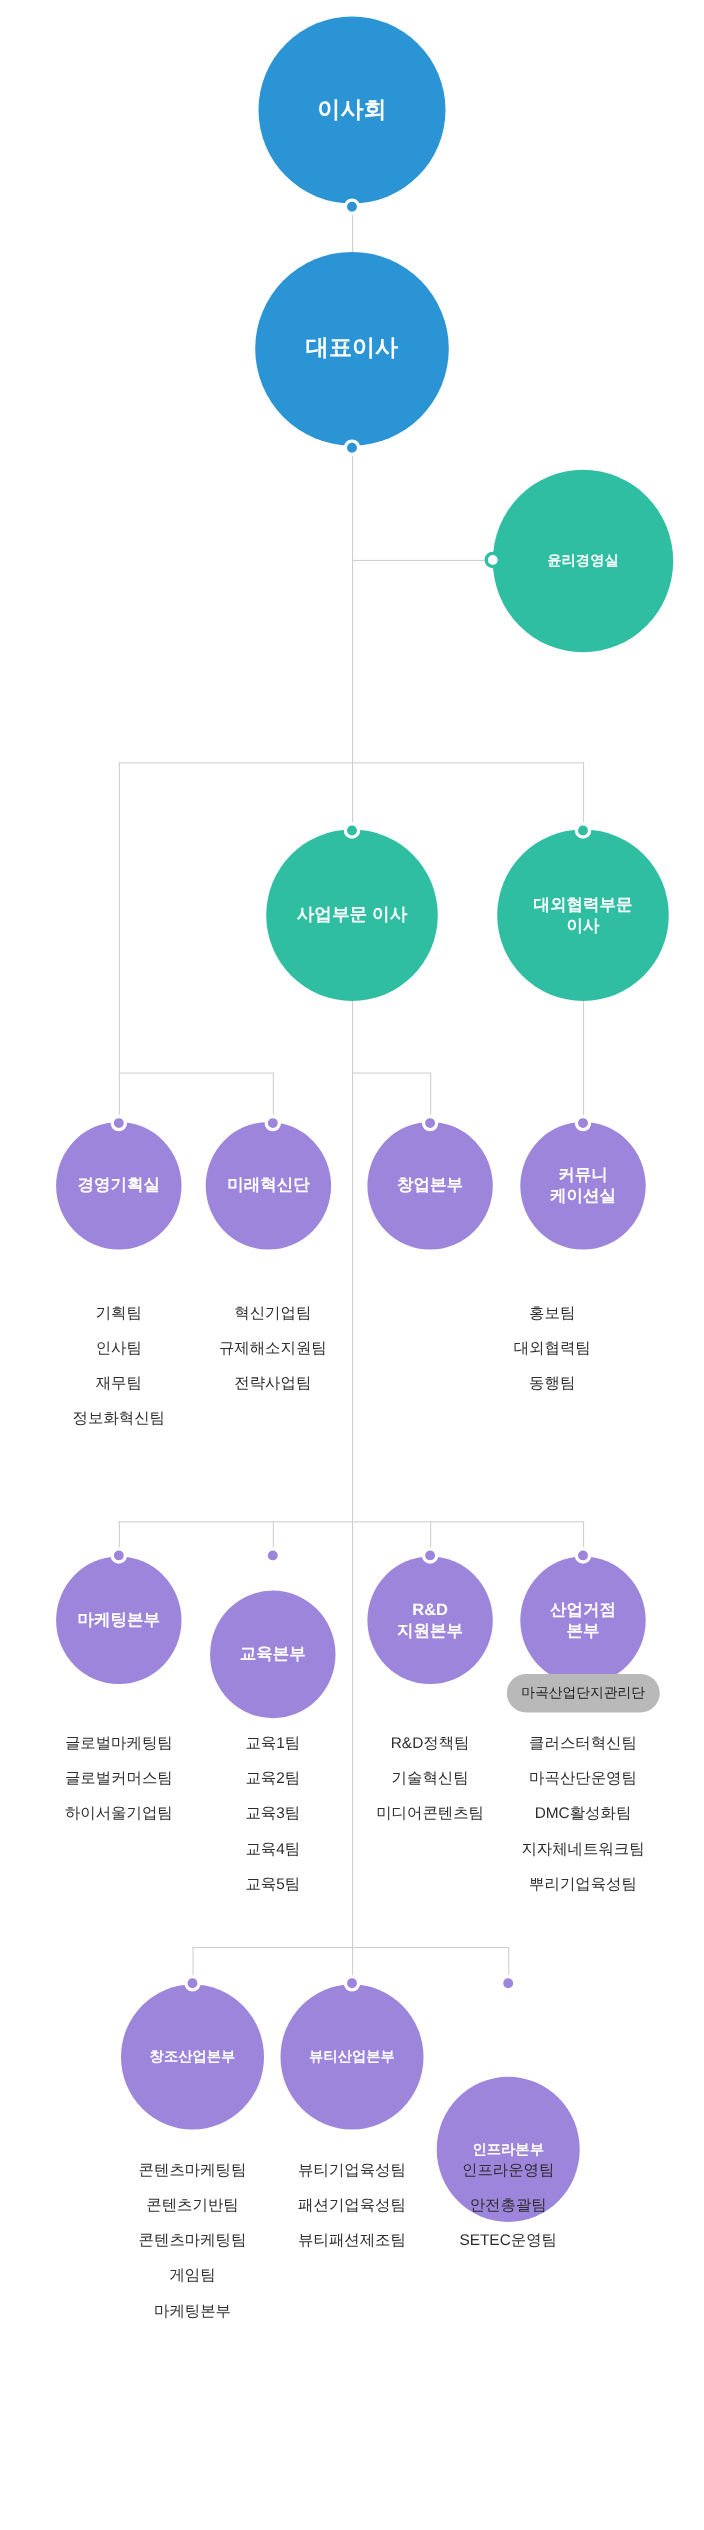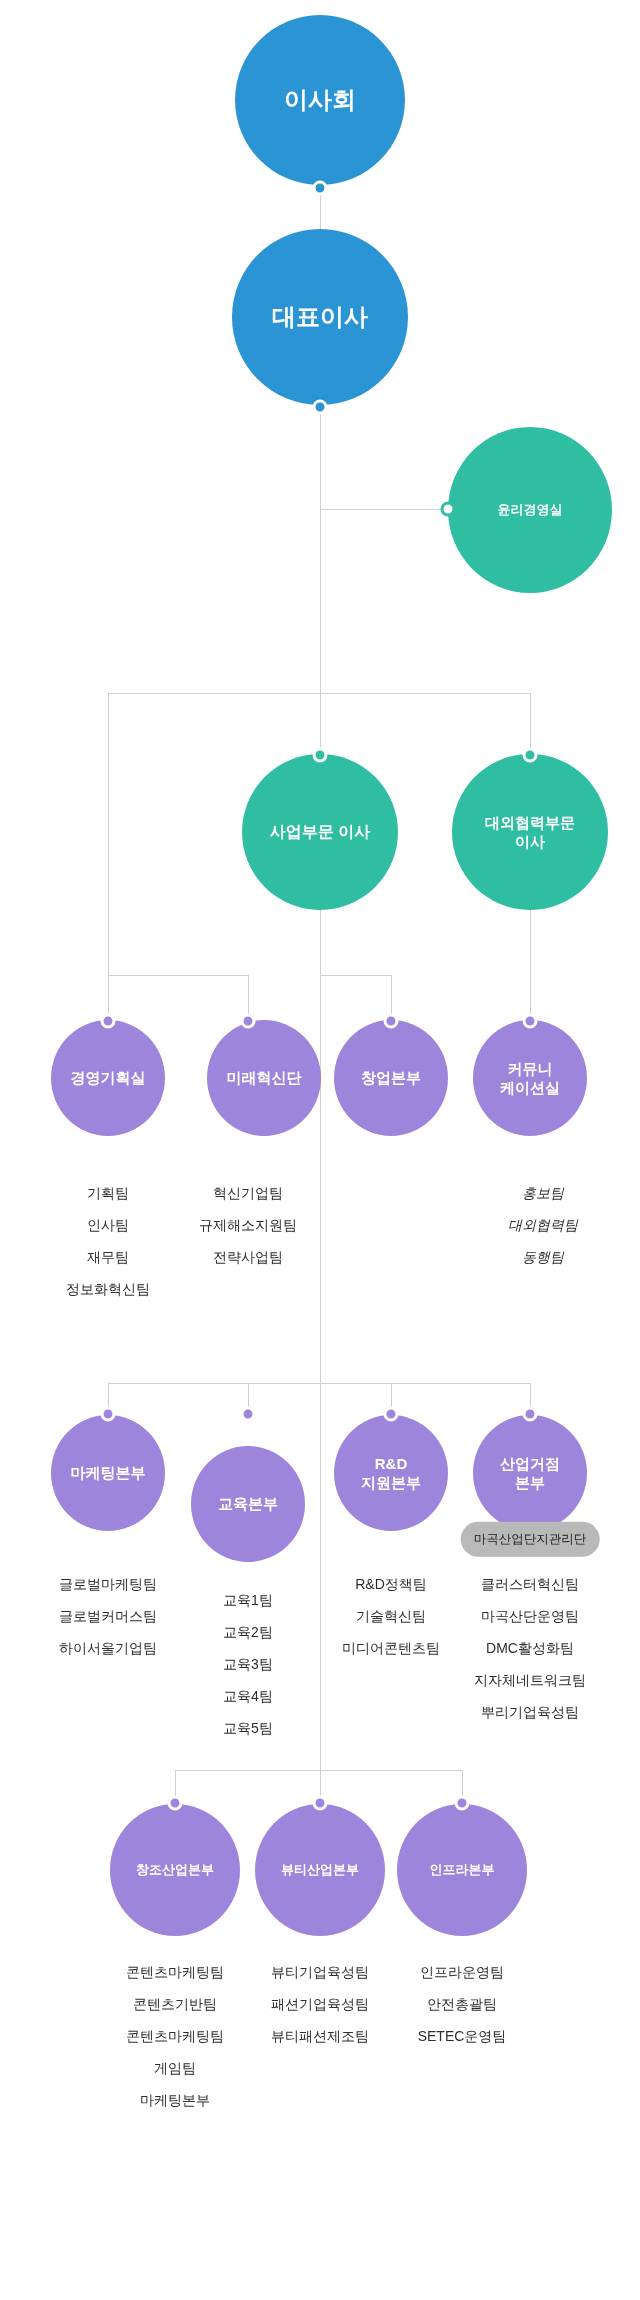--- a/index.html
+++ b/index.html
@@ -5,21 +5,21 @@
   html,body{margin:0;padding:0;background:#ffffff;}
   body{font-family:"Liberation Sans","DejaVu Sans",sans-serif;}
   .stage{position:relative;width:640px;height:2300px;background:#ffffff;overflow:hidden;}
   .vline{position:absolute;width:1px;background:#cfcfcf;}
   .hline{position:absolute;height:1px;background:#cfcfcf;}
   .circle{position:absolute;border-radius:50%;display:flex;align-items:center;justify-content:center;
           text-align:center;color:#ffffff;font-weight:700;transform:translate(-50%,-50%);line-height:1.3;}
   .blue{background:#2A94D4;}
   .teal{background:#2FBEA2;}
   .purple{background:#9C85DB;}
-  .fs21{font-size:24px;}
+  .fs21{font-size:21px;}
   .fs17{font-size:13px;font-family:Liberation Serif, serif;}
   .fs16{font-size:16px;}
   .fs15{font-size:15px;}
   .dot{position:absolute;width:15px;height:15px;border-radius:50%;box-sizing:border-box;
        border:3px solid #ffffff;transform:translate(-50%,-50%);z-index:5;}
   .dot.blue-dot{background:#2A94D4;}
   .dot.teal-dot{background:#2FBEA2;}
   .dot.purple-dot{background:#9C85DB;}
   .dot.hollow-teal{background:#ffffff;border:3px solid #2FBEA2;}
   .twoline span{display:block;}
@@ -80,21 +80,21 @@
       <span>대외협력부문</span>
       <span>이사</span>
     </div>
   </div>
 
   <div class="dot purple-dot" style="left:108px;top:1021px;"></div>
   <div class="circle purple fs15" style="left:108px;top:1078px;width:114px;height:116px;">
     <span>경영기획실</span>
   </div>
   <div class="dot purple-dot" style="left:248px;top:1021px;"></div>
-  <div class="circle purple fs15" style="left:264px;top:1078px;width:114px;height:116px;">
+  <div class="circle purple fs15" style="left:244px;top:1078px;width:114px;height:116px;">
     <span>미래혁신단</span>
   </div>
   <div class="dot purple-dot" style="left:391px;top:1021px;"></div>
   <div class="circle purple fs15" style="left:391px;top:1078px;width:114px;height:116px;">
     <span>창업본부</span>
   </div>
   <div class="dot purple-dot" style="left:530px;top:1021px;"></div>
   <div class="circle purple fs15 twoline" style="left:530px;top:1078px;width:114px;height:116px;">
     <div>
       <span>커뮤니</span>
@@ -106,21 +106,21 @@
       <div>혁신기업팀</div>
       <div>규제해소지원팀</div>
       <div>전략사업팀</div>
     </div>
   <div class="teamlist" style="left:108px;top:1177px;">
       <div>기획팀</div>
       <div>인사팀</div>
       <div>재무팀</div>
       <div>정보화혁신팀</div>
     </div>
-  <div class="teamlist" style="left:543px;top:1177px;font-style:italic;">
+  <div class="teamlist" style="left:502px;top:1177px;">
       <div>홍보팀</div>
       <div>대외협력팀</div>
       <div>동행팀</div>
     </div>
 
   <div class="dot purple-dot" style="left:108px;top:1414px;"></div>
   <div class="circle purple fs15" style="left:108px;top:1473px;width:114px;height:116px;">
     <span>마케팅본부</span>
   </div>
   <div class="dot purple-dot" style="left:248px;top:1414px;"></div>
@@ -141,21 +141,21 @@
       <span>본부</span>
     </div>
   </div>
   <div class="badge" style="left:530px;top:1539px;">마곡산업단지관리단</div>
 
   <div class="teamlist" style="left:108px;top:1568px;">
       <div>글로벌마케팅팀</div>
       <div>글로벌커머스팀</div>
       <div>하이서울기업팀</div>
     </div>
-  <div class="teamlist" style="left:248px;top:1568px;margin-top:16px;">
+  <div class="teamlist" style="left:248px;top:1568px;">
       <div>교육1팀</div>
       <div>교육2팀</div>
       <div>교육3팀</div>
       <div>교육4팀</div>
       <div>교육5팀</div>
     </div>
   <div class="teamlist" style="left:391px;top:1568px;">
       <div>R&amp;D정책팀</div>
       <div>기술혁신팀</div>
       <div>미디어콘텐츠팀</div>
@@ -170,21 +170,21 @@
 
   <div class="dot purple-dot" style="left:175px;top:1803px;"></div>
   <div class="circle purple fs17" style="left:175px;top:1870px;width:130px;height:132px;">
     <span>창조산업본부</span>
   </div>
   <div class="dot purple-dot" style="left:320px;top:1803px;"></div>
   <div class="circle purple fs17" style="left:320px;top:1870px;width:130px;height:132px;">
     <span>뷰티산업본부</span>
   </div>
   <div class="dot purple-dot" style="left:462px;top:1803px;"></div>
-  <div class="circle purple fs17" style="left:462px;top:1870px;width:130px;height:132px;">
+  <div class="circle purple fs17" style="left:462px;top:1954px;width:130px;height:132px;">
     <span>인프라본부</span>
   </div>
 
   <div class="teamlist" style="left:175px;top:1956px;">
       <div>콘텐츠마케팅팀</div>
       <div>콘텐츠기반팀</div>
       <div>콘텐츠마케팅팀</div>
       <div>게임팀</div>
       <div>마케팅본부</div>
     </div>

